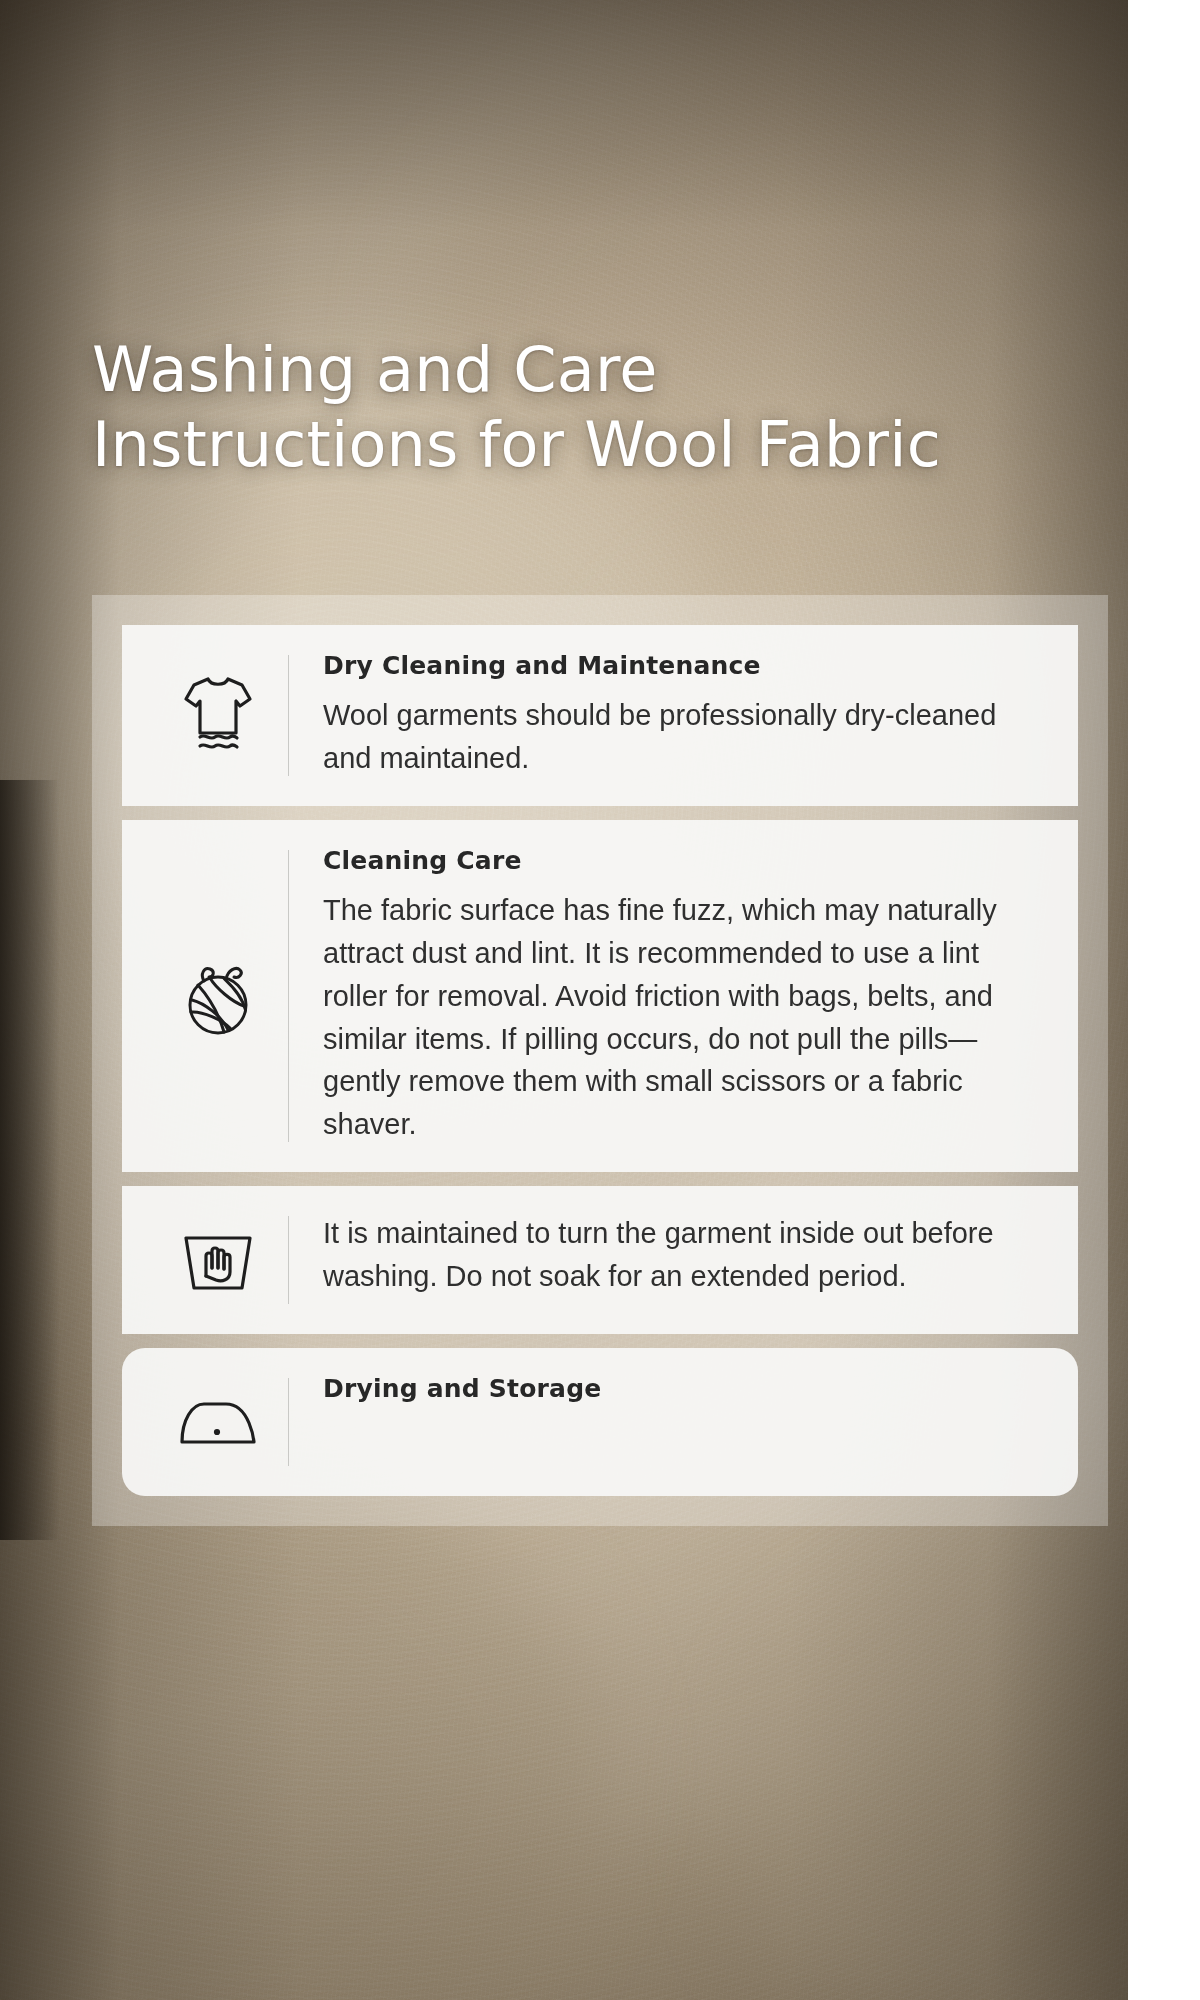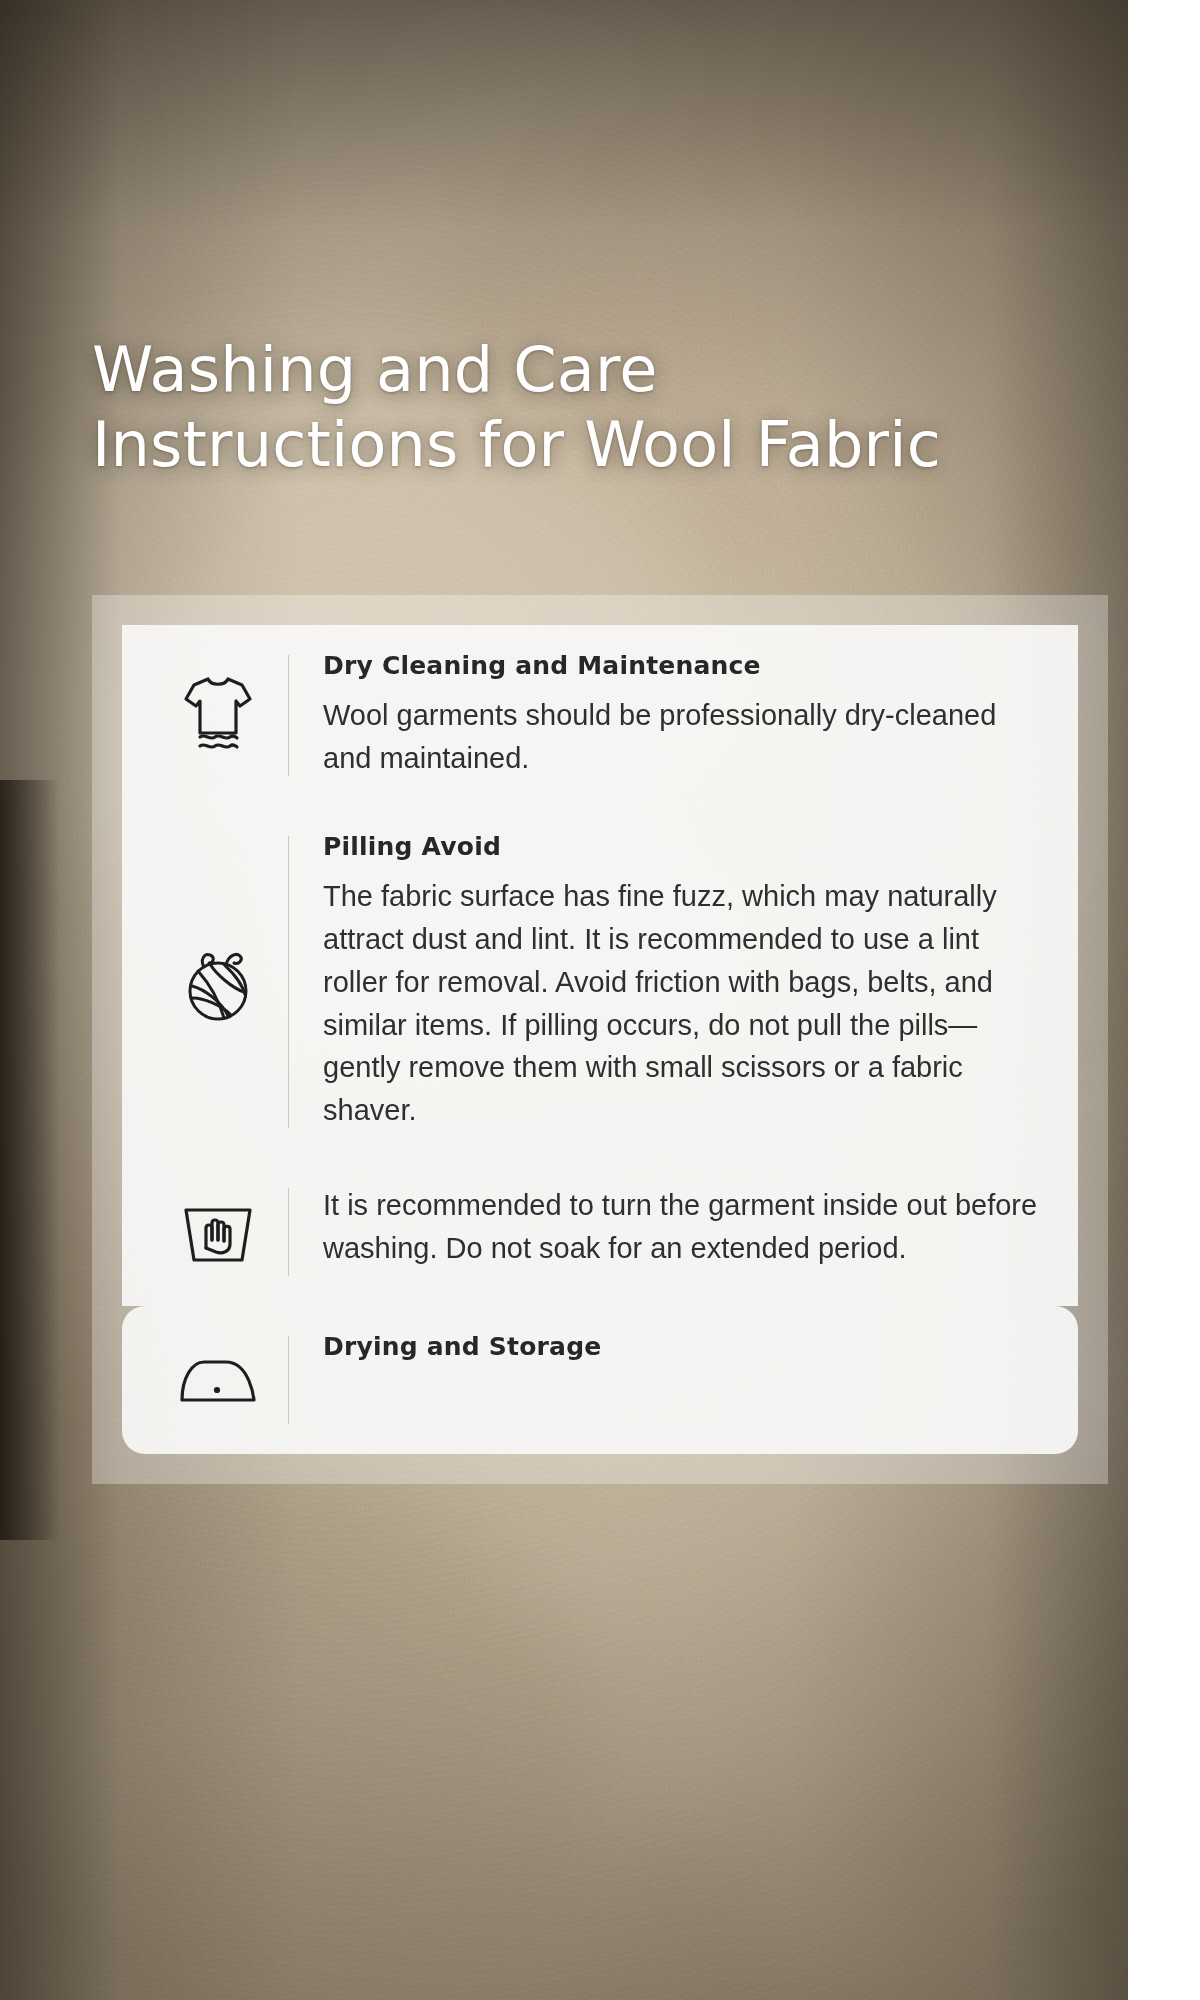--- a/index.html
+++ b/index.html
@@ -101,21 +101,21 @@
     padding: 30px 30px 30px 30px;
     box-sizing: border-box;
   }
 
   .card {
     display: flex;
     align-items: flex-start;
     background: rgba(248,248,246,0.93);
     box-sizing: border-box;
     padding: 26px 34px 26px 26px;
-    margin-bottom: 0;
+    margin-bottom: 14px;
   }
   .card:last-child { margin-bottom: 0; border-radius: 23px; }
 
   .card-icon {
     flex: 0 0 140px;
     display: flex;
     align-items: center;
     justify-content: center;
     align-self: center;
     min-height: 96px;
@@ -202,38 +202,38 @@
           <path d="M22 52 C34 55 52 68 58 82"></path>
           <path d="M40 30 C46 40 62 54 74 58"></path>
           <path d="M21 64 C33 63 52 72 60 80"></path>
           <path d="M54 30.5 C62 38 72 48 75.5 62"></path>
           <path d="M34 33 C30 26 34 19 40 21 C45 22.7 44 29 39 29"></path>
           <path d="M56 31 C58 22 66 18 70 22 C73.5 25.5 69 31 64 29"></path>
         </svg>
       </div>
       <div class="divider"></div>
       <div class="card-body">
-        <h2 class="card-title">Pilling Avoid</h2>
+        <h2 class="card-title">Cleaning Care</h2>
         <p class="card-text">The fabric surface has fine fuzz, which may naturally attract dust and lint. It is recommended to use a lint roller for removal. Avoid friction with bags, belts, and similar items. If pilling occurs, do not pull the pills—gently remove them with small scissors or a fabric shaver.</p>
       </div>
     </div>
 
     <div class="card card-3">
       <div class="card-icon">
         <svg width="92" height="80" viewBox="0 0 92 80" fill="none" stroke="#1e1e1e" stroke-width="3.2" stroke-linecap="round" stroke-linejoin="round">
           <path d="M14 18 L78 18 L70 68 L22 68 Z"></path>
           <path d="M34 56 L34 36 C34 32 40 32 40 36 L40 48"></path>
           <path d="M40 48 L40 31 C40 27 46 27 46 31 L46 48"></path>
           <path d="M46 48 L46 33 C46 29 52 29 52 33 L52 49"></path>
           <path d="M52 49 L52 37 C52 33.5 58 33.5 58 37 L58 52 C58 60 50 62 44 60 L34 56"></path>
         </svg>
       </div>
       <div class="divider"></div>
       <div class="card-body">
-        <p class="card-text">It is recommended to turn the garment inside out before washing. Do not soak for an extended period.</p>
+        <p class="card-text">It is maintained to turn the garment inside out before washing. Do not soak for an extended period.</p>
       </div>
     </div>
 
     <div class="card card-4">
       <div class="card-icon">
         <svg width="96" height="72" viewBox="0 0 96 72" fill="none" stroke="#1e1e1e" stroke-width="3.2" stroke-linecap="round" stroke-linejoin="round">
           <path d="M12 56 L84 56 C84 56 80 18 56 18 L34 18 C22 18 12 34 12 56 Z"></path>
           <circle cx="47" cy="46" r="3.1" fill="#1e1e1e" stroke="none"></circle>
         </svg>
       </div>

